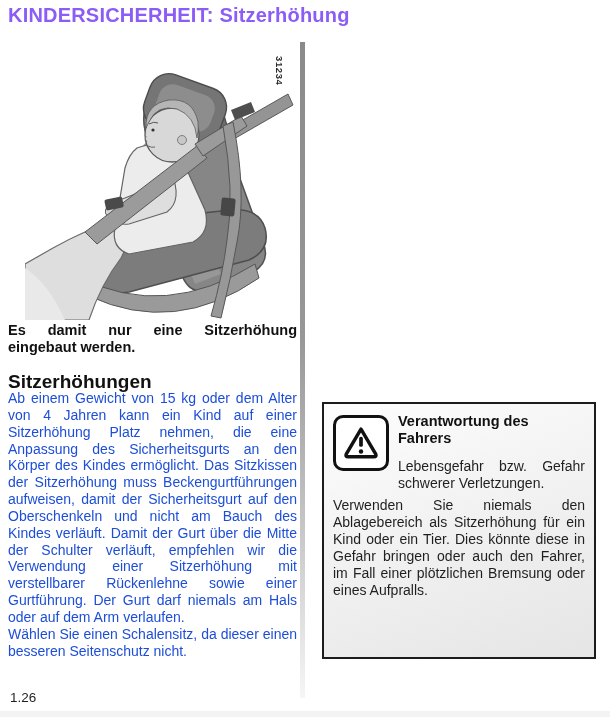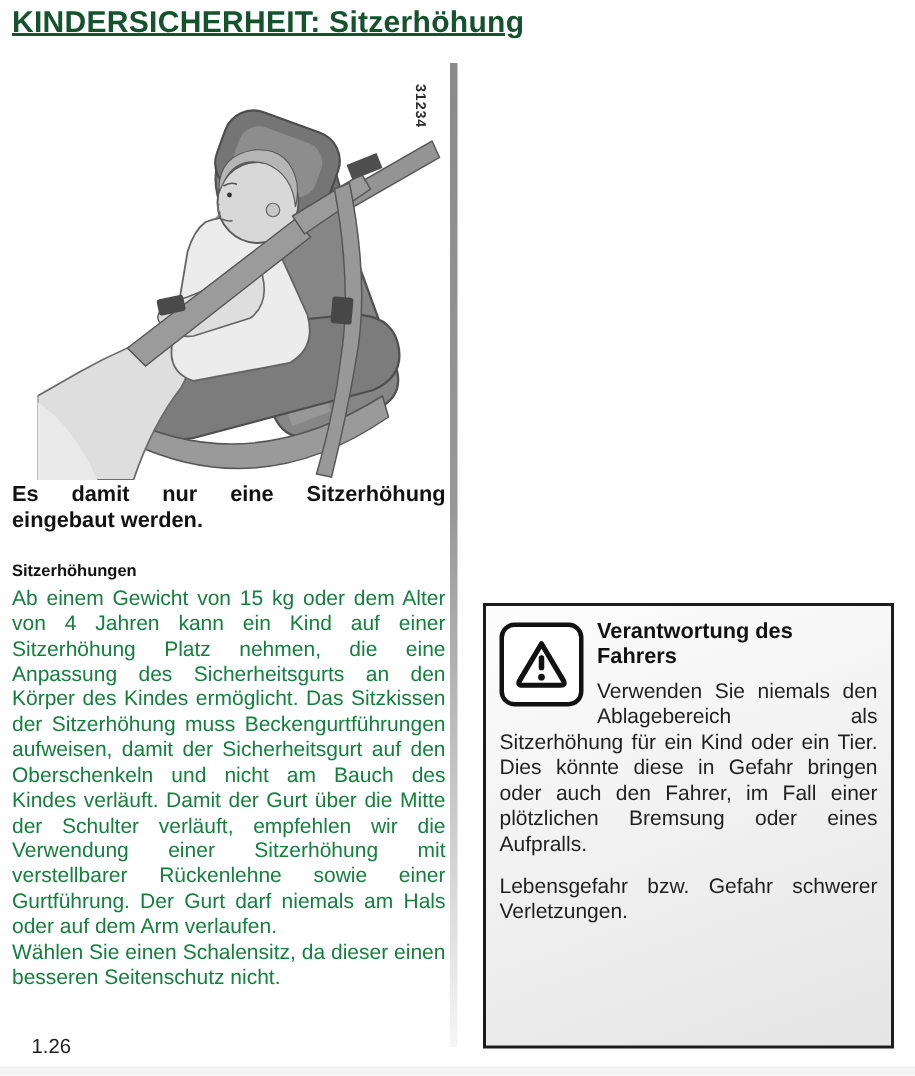--- a/index.html
+++ b/index.html
@@ -3,21 +3,21 @@
 <meta charset="utf-8">
 <style>
   html,body{margin:0;padding:0;}
   body{
     width:610px;height:717px;position:relative;background:#ffffff;
     font-family:"Liberation Sans","DejaVu Sans",sans-serif;
     color:#1f1f1f;overflow:hidden;
   }
   .page-title{
     position:absolute;left:8px;top:4px;width:560px;
-    font-size:20px;font-weight:bold;color:#14532d;letter-spacing:.2px;text-decoration:underline;
+    font-size:20px;font-weight:bold;color:#8b5cf6;letter-spacing:.2px;
   }
   
   .vbar{
     position:absolute;left:300px;top:42px;width:5px;height:656px;
     background:linear-gradient(to bottom,#8a8a8a 0%,#979797 45%,#c8c8c8 75%,#f6f6f6 100%);
   }
   
   .figure{position:absolute;left:25px;top:52px;width:270px;height:268px;}
   .figure svg{display:block;width:100%;height:100%;}
   .figure-number{
@@ -25,48 +25,48 @@
     writing-mode:vertical-rl;
     font-size:9.5px;font-weight:bold;color:#2b2b2b;letter-spacing:.6px;
   }
   
   .left-col{position:absolute;left:8px;top:322px;width:289px;}
   .bold-note{
     font-size:14.5px;font-weight:bold;line-height:17px;margin:0;
     text-align:justify;color:#111;
   }
   .section-heading{
-    font-size:11px;font-weight:bold;line-height:17px;margin:17px 0 0 0;color:#111;
+    font-size:19px;font-weight:bold;line-height:17px;margin:17px 0 0 0;color:#111;
   }
   .body-para{
-    font-size:14px;line-height:16.85px;margin:0;text-align:justify;color:#15803d;
+    font-size:14px;line-height:16.85px;margin:0;text-align:justify;color:#1d4ed8;
   }
   .body-para.last{text-align:justify;}
   
   .warning-box{
-    position:absolute;left:322px;top:402px;width:274px;height:297px;
+    position:absolute;left:322px;top:402px;width:274px;height:257px;
     box-sizing:border-box;border:2px solid #1c1c1c;
     background:linear-gradient(160deg,#fdfdfd 0%,#f2f2f2 45%,#e5e5e5 100%);
     padding:9px 9px 0 9px;
   }
   .warn-icon{
     float:left;width:50px;height:50px;border:3px solid #111;border-radius:10px;
     background:#fff;margin:2px 9px 12px 0;
     display:flex;align-items:center;justify-content:center;
   }
   .warn-title{
     font-size:14.5px;font-weight:bold;line-height:17px;margin:0;color:#111;
   }
   .warn-para{
     font-size:14px;line-height:17px;margin:5px 0 0 0;text-align:justify;color:#1f1f1f;
   }
   .warn-para.second{margin-top:11px;}
   
   .page-number{
-    position:absolute;left:21px;top:690px;font-size:13.5px;color:#1f1f1f;
+    position:absolute;left:10px;top:690px;font-size:13.5px;color:#1f1f1f;
   }
   .bottom-strip{
     position:absolute;left:0;bottom:0;width:610px;height:6px;background:#f3f3f3;
   }
 </style>
 </head>
 <body>
 
 <div class="page-title">KINDERSICHERHEIT: Sitzerhöhung</div>
 
@@ -129,18 +129,18 @@
 
 <div class="warning-box">
   <div class="warn-icon">
     <svg width="40" height="38" viewBox="0 0 52 48">
       <path d="M26 6 L45 38 Q47 42 42.5 42 L9.5 42 Q5 42 7 38 Z" fill="#ffffff" stroke="#111" stroke-width="4.5" stroke-linejoin="round"></path>
       <rect x="23.6" y="16" width="4.8" height="13" rx="2.2" fill="#111"></rect>
       <circle cx="26" cy="35" r="2.9" fill="#111"></circle>
     </svg>
   </div>
   <p class="warn-title">Verantwortung des Fahrers</p>
+  <p class="warn-para second">Lebensgefahr bzw. Gefahr schwerer Verletzungen.</p>
   <p class="warn-para">Verwenden Sie niemals den Ablagebereich als Sitzerhöhung für ein Kind oder ein Tier. Dies könnte diese in Gefahr bringen oder auch den Fahrer, im Fall einer plötzlichen Bremsung oder eines Aufpralls.</p>
-  <p class="warn-para second">Lebensgefahr bzw. Gefahr schwerer Verletzungen.</p>
 </div>
 
 <div class="page-number">1.26</div>
 <div class="bottom-strip"></div>
 
 </body></html>

